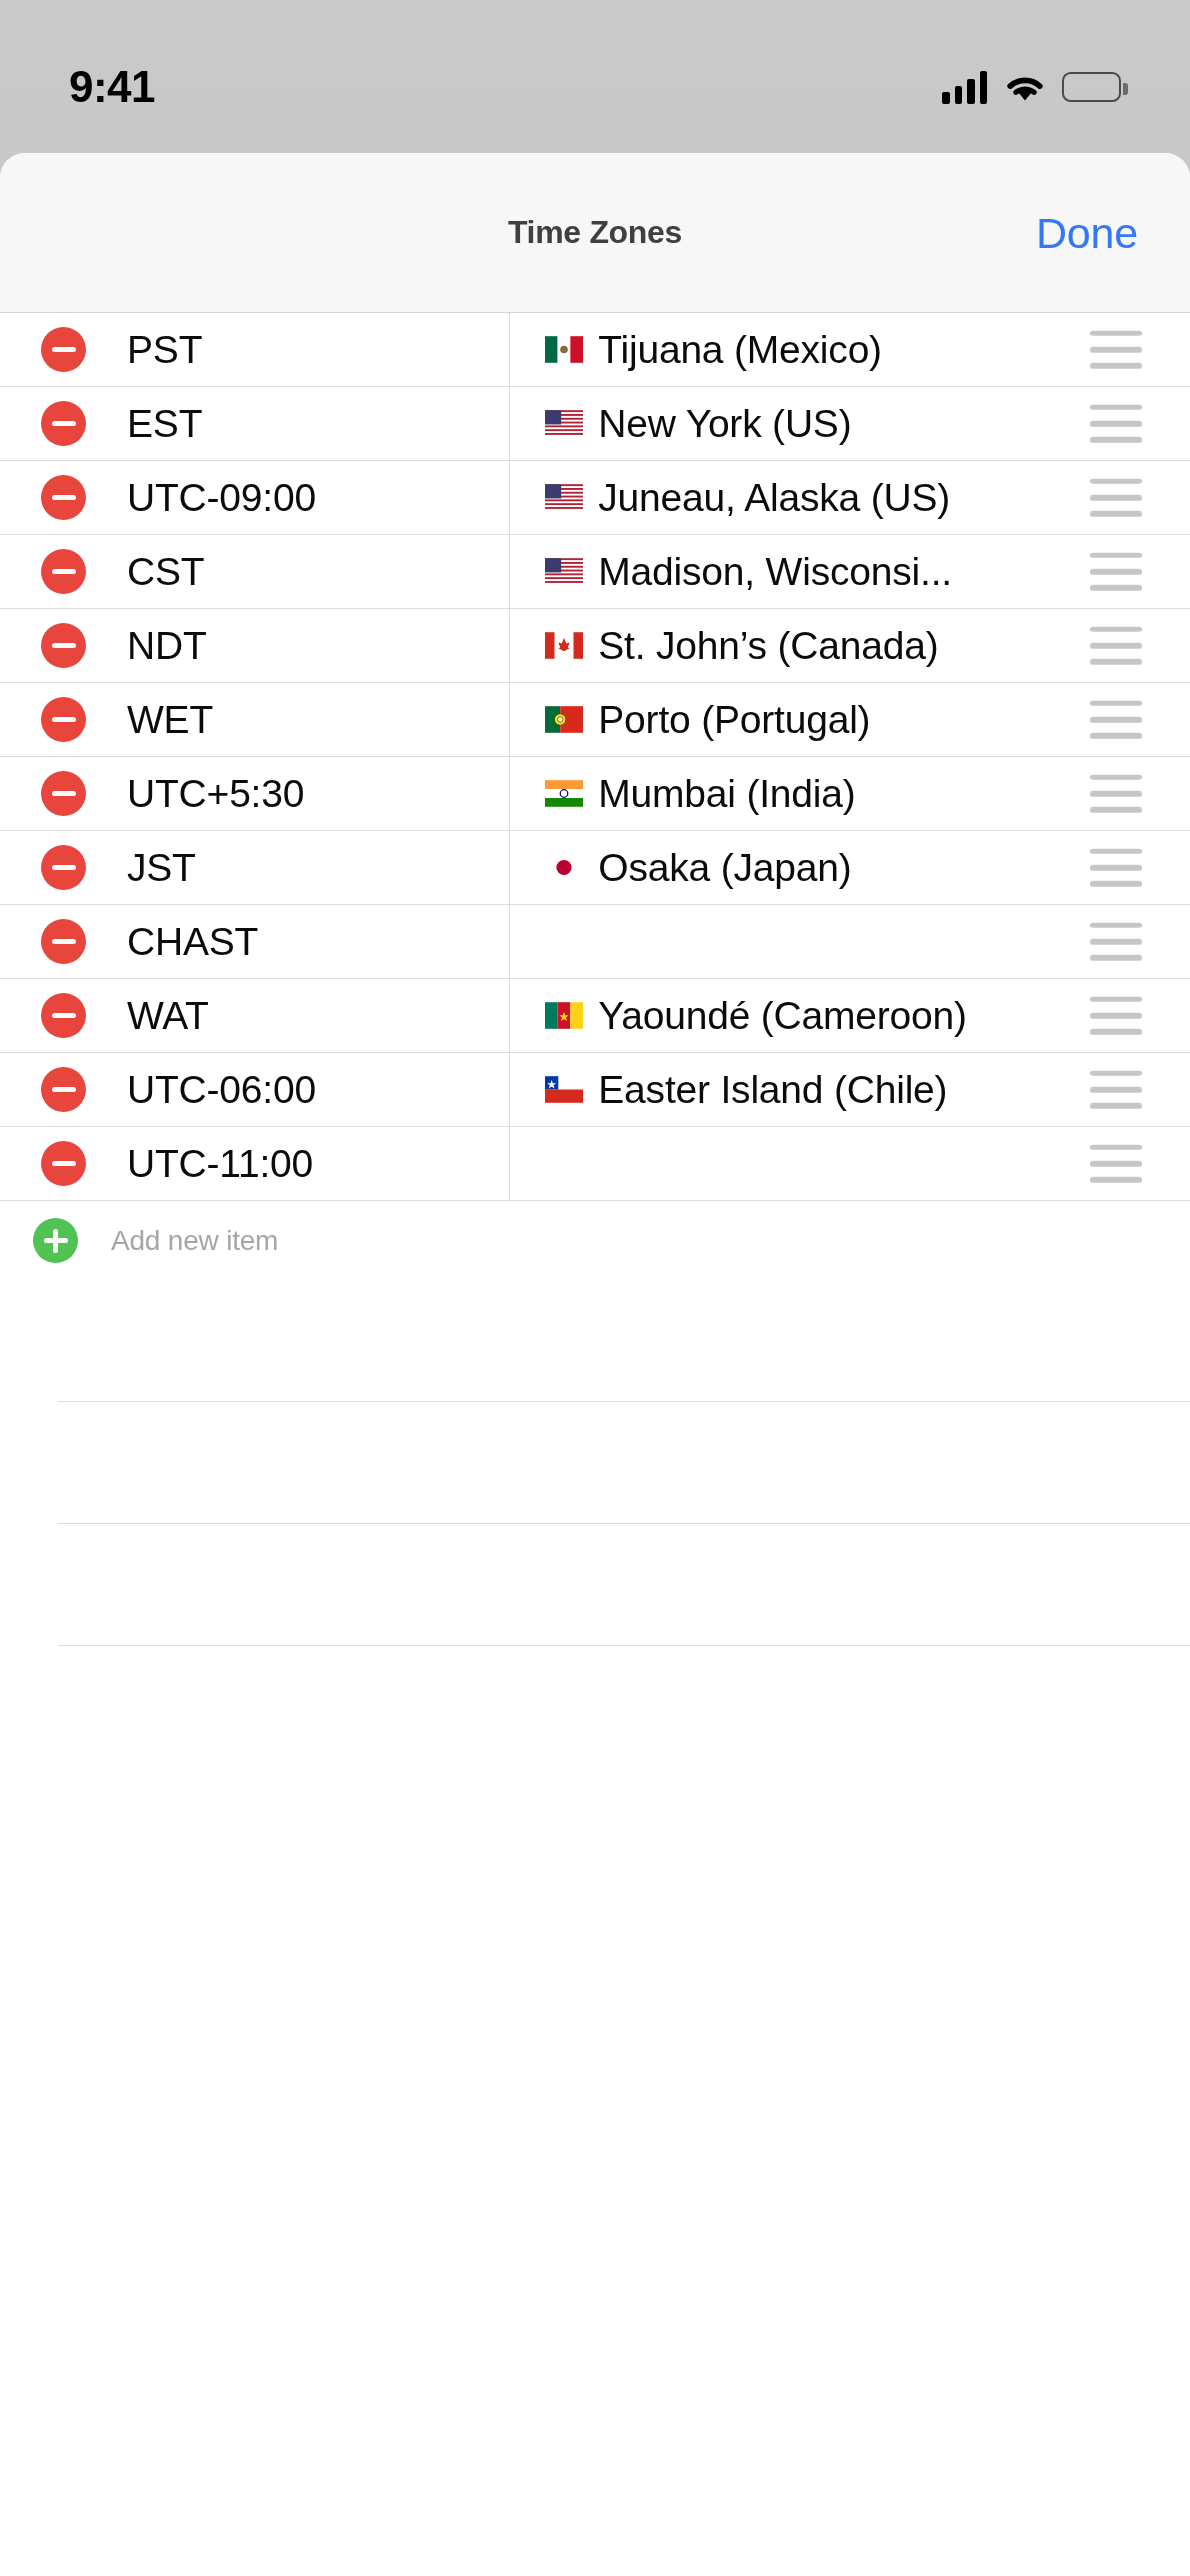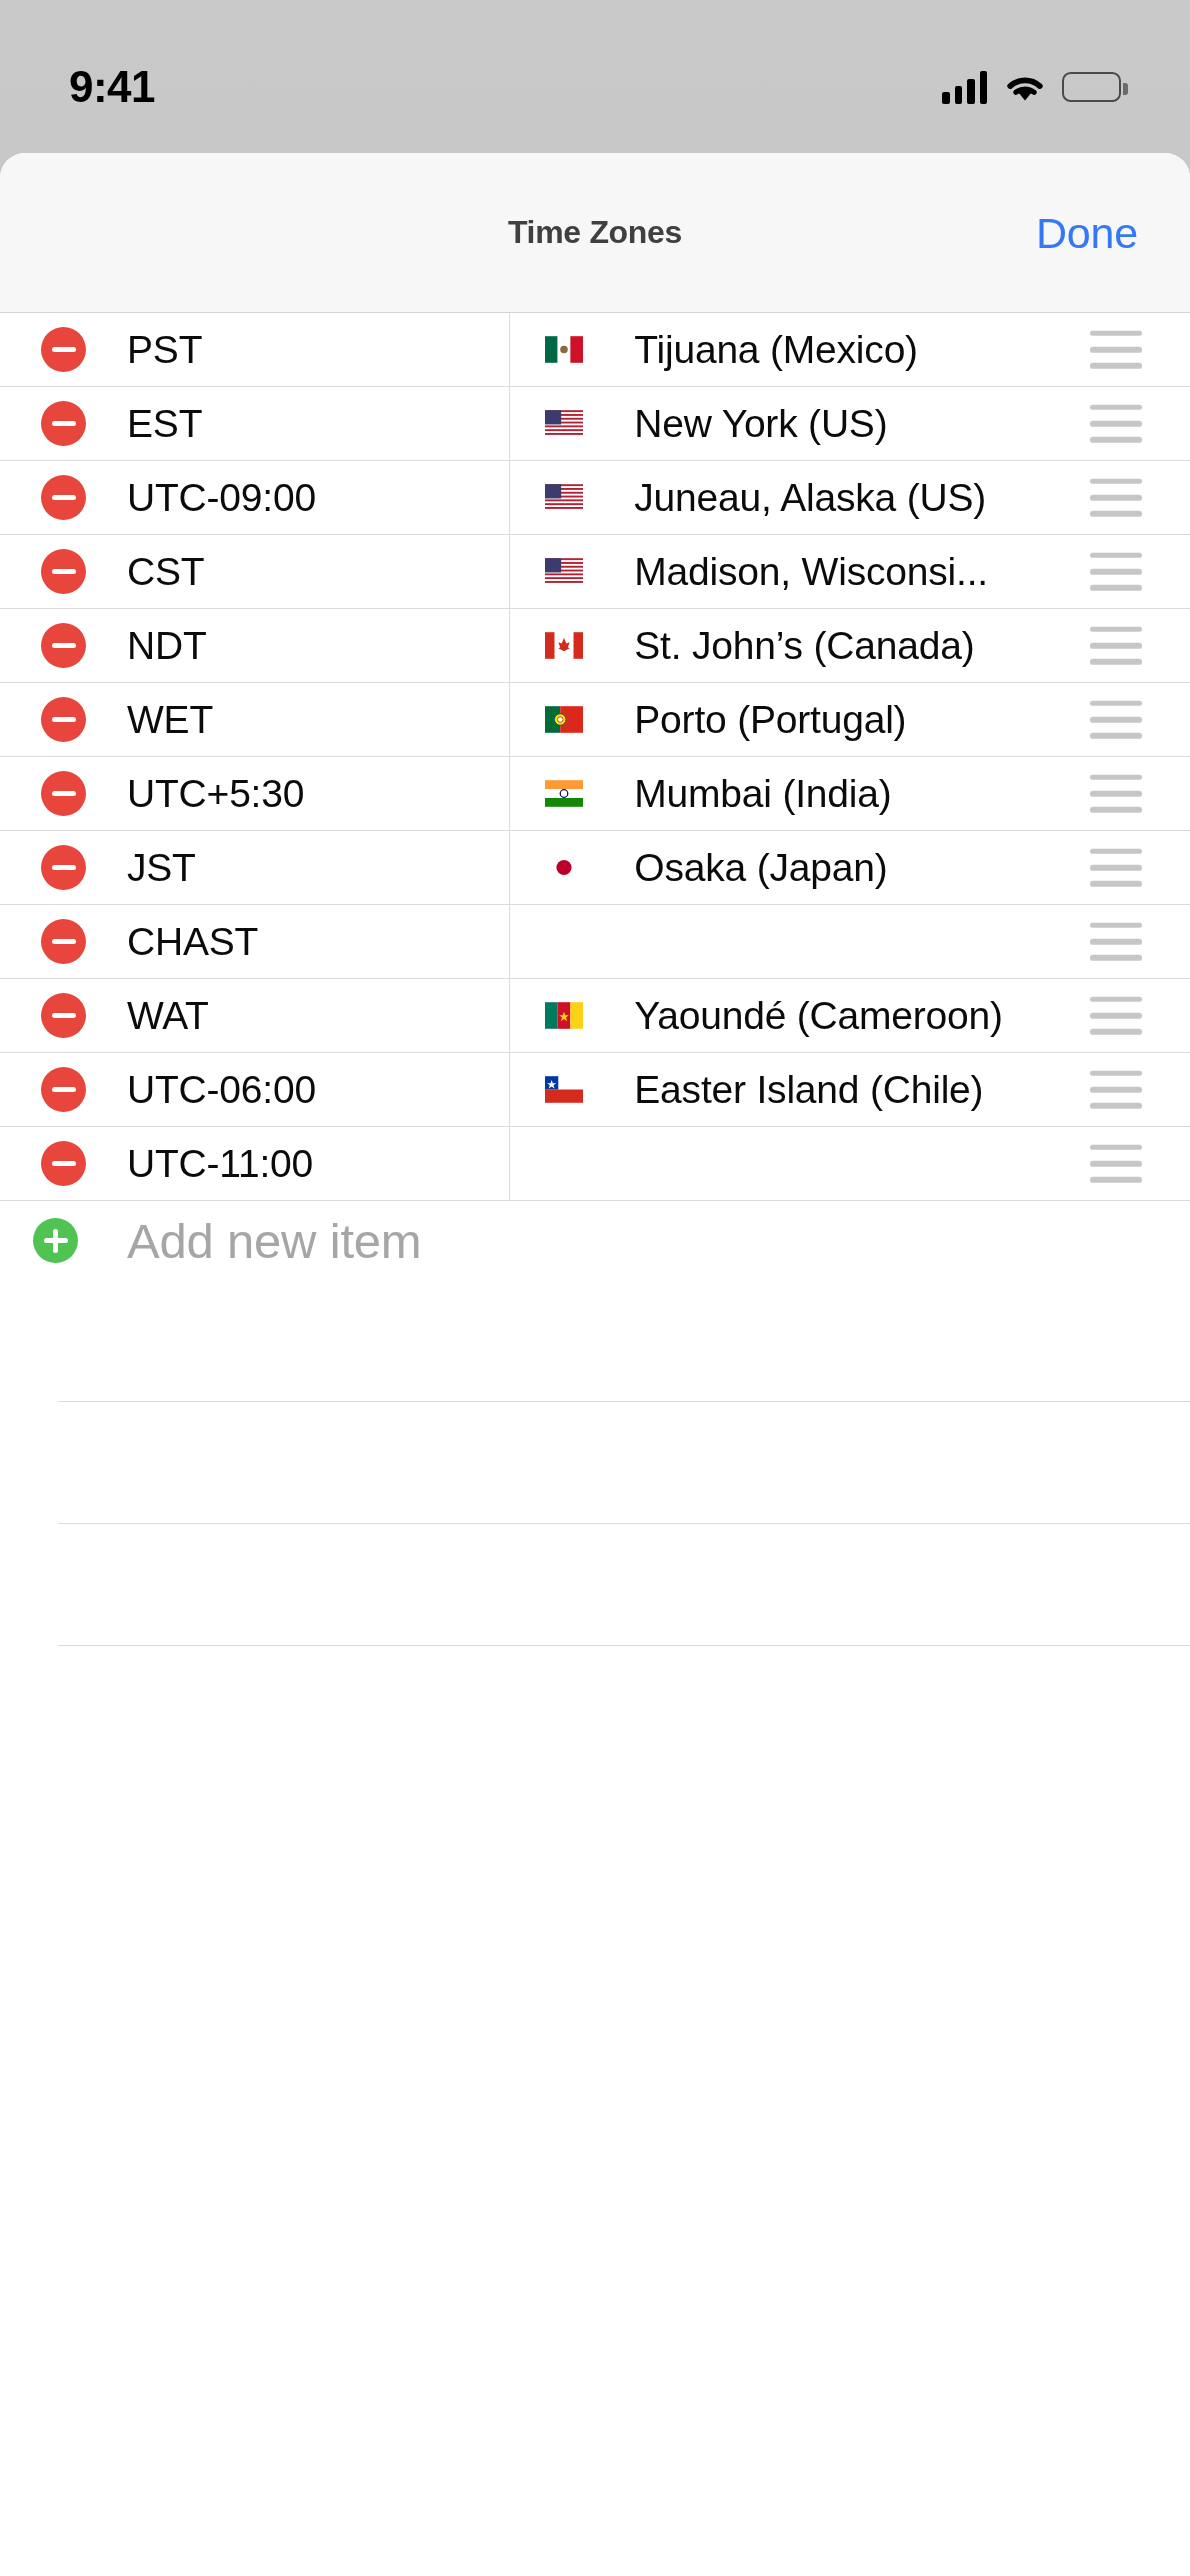--- a/index.html
+++ b/index.html
@@ -89,21 +89,21 @@
     display:block; width:24px; height:4.8px; background:#fff; border-radius:2.9px;
   }
 
   .abbr {
     margin-left:41px; font-size:39px; color:#0b0b0b;
     letter-spacing:-0.2px; white-space:nowrap;
   }
 
   .city-cell {
     position:absolute; left:509px; right:0; top:0; bottom:0;
-    display:flex; align-items:center; padding-left:36px; padding-right:0;gap:36px;
+    display:flex; align-items:center; padding-left:36px; padding-right:0;
   }
   .flag {
     font-size:35px; line-height:1; flex:0 0 auto;
     font-family:"DejaVu Sans",sans-serif;
   }
   .flag svg { display:block; }
   .city {
     margin-left:15.3px; font-size:39px; color:#0b0b0b;
     letter-spacing:-0.2px; white-space:nowrap; overflow:hidden;
   }
@@ -123,21 +123,21 @@
     flex:0 0 auto; width:45px; height:45px; margin-left:33px;
     border-radius:50%; background:#51c353;
     display:flex; align-items:center; justify-content:center; position:relative;
   }
   .btn-add::before, .btn-add::after {
     content:""; position:absolute; background:#fff; border-radius:2.9px;
   }
   .btn-add::before { width:24px; height:4.8px; }
   .btn-add::after  { width:4.8px; height:24px; }
   .add-label {
-    margin-left:49px; font-size:49px; color:#a6a6a8; letter-spacing:-0.2px;
+    margin-left:33px; font-size:28px; color:#a6a6a8; letter-spacing:-0.2px;
   }
 
   
   .empty-row { height:122px; background:#fff; position:relative; }
   .empty-row::after {
     content:""; position:absolute; left:58px; right:0; bottom:0;
     height:1px; background:#dcdcdc;
   }
 
   

